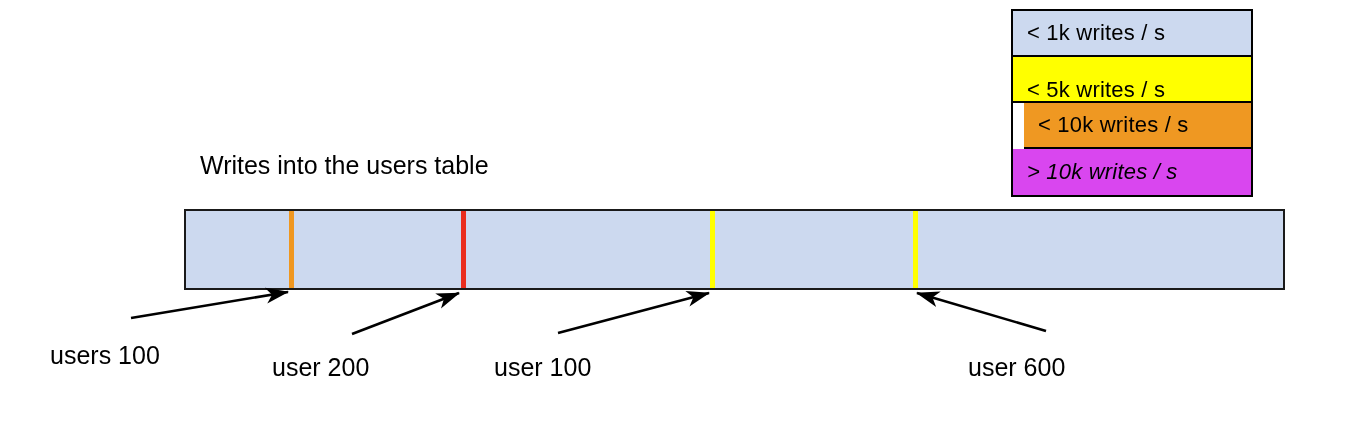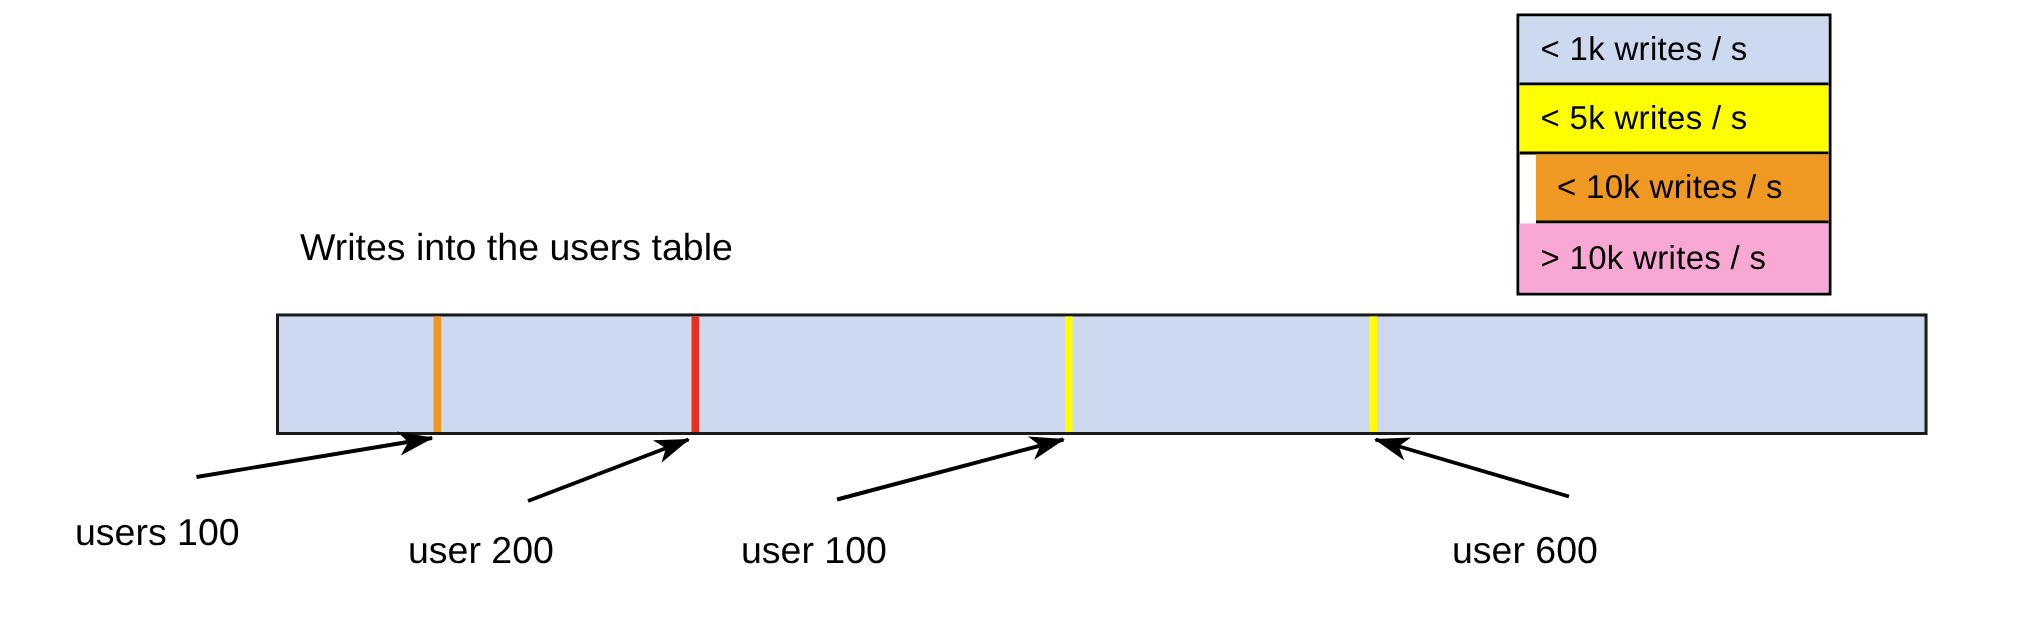--- a/index.html
+++ b/index.html
@@ -14,21 +14,21 @@
     overflow: hidden;
     font-family: "Liberation Sans", sans-serif;
     color: #000000;
   }
 
   
   #legend {
     position: absolute;
     left: 1011px;
     top: 9px;
-    width: 210px;
+    width: 242px;
     border: 2px solid #000000;
     box-sizing: border-box;
     background: #ffffff;
   }
   .legend-row {
     height: 46px;
     box-sizing: border-box;
     display: flex;
     align-items: center;
     border-bottom: 2px solid #000000;
@@ -90,27 +90,27 @@
     pointer-events: none;
   }
 </style>
 </head>
 <body>
 
 <div id="legend">
   <div class="legend-row" style="background:#ccd9ef;">
     <span class="legend-label">&lt; 1k writes / s</span>
   </div>
-  <div class="legend-row" style="background:#ffff00;">
+  <div class="legend-row" style="background:#ffff00;align-items:flex-end;">
     <span class="legend-label">&lt; 5k writes / s</span>
   </div>
   <div class="legend-row" style="background:#ef9822;margin-left:11px;">
     <span class="legend-label">&lt; 10k writes / s</span>
   </div>
-  <div class="legend-row" style="background:#f9a8d4;">
+  <div class="legend-row" style="background:#d946ef;font-style:italic;">
     <span class="legend-label">&gt; 10k writes / s</span>
   </div>
 </div>
 
 <div id="chart-title">Writes into the users table</div>
 
 <div id="users-bar">
   <div class="divider" style="left:103px; background:#ef9720;"></div>
   <div class="divider" style="left:275px; background:#ea2d1e;"></div>
   <div class="divider" style="left:524px; background:#ffff00;"></div>

